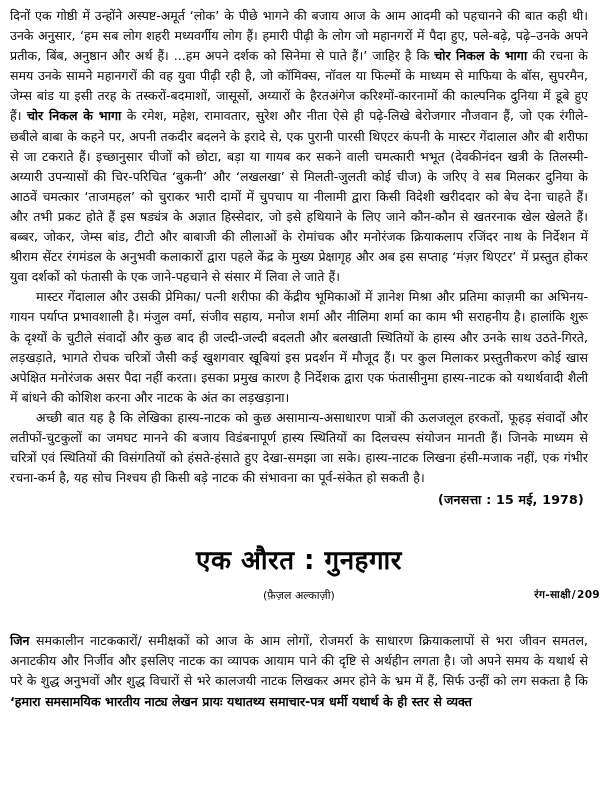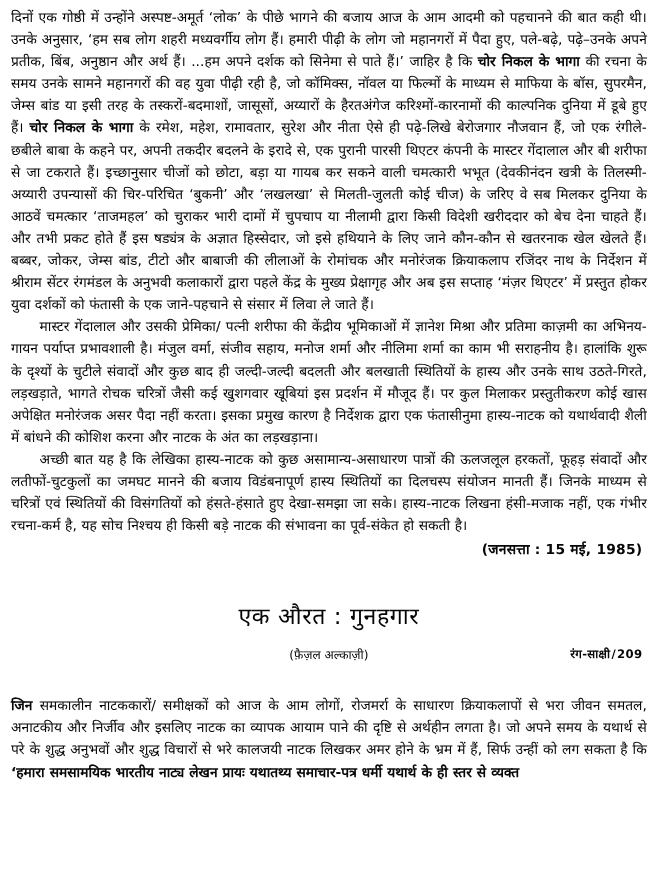--- a/index.html
+++ b/index.html
@@ -49,41 +49,41 @@
     text-align: right;
     font-weight: bold;
     font-size: 12.6px;
     line-height: 20px;
     margin: 2px 4px 0 0;
     letter-spacing: 0.2px;
   }
 
   .section-heading {
     text-align: center;
-    font-weight: normal;
-    font-size: 21px;
+    font-weight: bold;
+    font-size: 26px;
     line-height: 28px;
     margin: 36px 0 0 0;
     letter-spacing: 0.5px;
   }
 
   .section-subheading {
     text-align: center;
     font-size: 11px;
     line-height: 22px;
     margin: 11px 0 0 0;
   }
 
   .after-heading-gap {
     height: 24px;
   }
 
   .footer {
     position: absolute;
-    right: 16px;
+    right: 0;
     bottom: 8px;
     font-size: 10.6px;
     font-weight: bold;
     letter-spacing: 0.3px;
     white-space: nowrap;
   }
 
   .footer .sep {
     font-weight: bold;
     padding: 0 1px;
@@ -93,21 +93,21 @@
 <body>
 
 <div class="page">
 
   <div>
     <p class="body-text para"><span>दिनों एक गोष्ठी में उन्होंने अस्पष्ट-अमूर्त ‘लोक’ के पीछे भागने की बजाय आज के आम आदमी को पहचानने की बात कही थी। उनके अनुसार, ‘हम सब लोग शहरी मध्यवर्गीय लोग हैं। हमारी पीढ़ी के लोग जो महानगरों में पैदा हुए, पले-बढ़े, पढ़े–उनके अपने प्रतीक, बिंब, अनुष्ठान और अर्थ हैं। ...हम अपने दर्शक को सिनेमा से पाते हैं।’ जाहिर है कि </span><b>चोर निकल के भागा</b><span> की रचना के समय उनके सामने महानगरों की वह युवा पीढ़ी रही है, जो कॉमिक्स, नॉवल या फिल्मों के माध्यम से माफिया के बॉस, सुपरमैन, जेम्स बांड या इसी तरह के तस्करों-बदमाशों, जासूसों, अय्यारों के हैरतअंगेज करिश्मों-कारनामों की काल्पनिक दुनिया में डूबे हुए हैं। </span><b>चोर निकल के भागा</b><span> के रमेश, महेश, रामावतार, सुरेश और नीता ऐसे ही पढ़े-लिखे बेरोजगार नौजवान हैं, जो एक रंगीले-छबीले बाबा के कहने पर, अपनी तकदीर बदलने के इरादे से, एक पुरानी पारसी थिएटर कंपनी के मास्टर गेंदालाल और बी शरीफा से जा टकराते हैं। इच्छानुसार चीजों को छोटा, बड़ा या गायब कर सकने वाली चमत्कारी भभूत (देवकीनंदन खत्री के तिलस्मी-अय्यारी उपन्यासों की चिर-परिचित ‘बुकनी’ और ‘लखलखा’ से मिलती-जुलती कोई चीज) के जरिए वे सब मिलकर दुनिया के आठवें चमत्कार ‘ताजमहल’ को चुराकर भारी दामों में चुपचाप या नीलामी द्वारा किसी विदेशी खरीददार को बेच देना चाहते हैं। और तभी प्रकट होते हैं इस षड्यंत्र के अज्ञात हिस्सेदार, जो इसे हथियाने के लिए जाने कौन-कौन से खतरनाक खेल खेलते हैं। बब्बर, जोकर, जेम्स बांड, टीटो और बाबाजी की लीलाओं के रोमांचक और मनोरंजक क्रियाकलाप रजिंदर नाथ के निर्देशन में श्रीराम सेंटर रंगमंडल के अनुभवी कलाकारों द्वारा पहले केंद्र के मुख्य प्रेक्षागृह और अब इस सप्ताह ‘मंज़र थिएटर’ में प्रस्तुत होकर युवा दर्शकों को फंतासी के एक जाने-पहचाने से संसार में लिवा ले जाते हैं।</span></p>
     <p class="body-text para indent"><span>मास्टर गेंदालाल और उसकी प्रेमिका/ पत्नी शरीफा की केंद्रीय भूमिकाओं में ज्ञानेश मिश्रा और प्रतिमा काज़मी का अभिनय-गायन पर्याप्त प्रभावशाली है। मंजुल वर्मा, संजीव सहाय, मनोज शर्मा और नीलिमा शर्मा का काम भी सराहनीय है। हालांकि शुरू के दृश्यों के चुटीले संवादों और कुछ बाद ही जल्दी-जल्दी बदलती और बलखाती स्थितियों के हास्य और उनके साथ उठते-गिरते, लड़खड़ाते, भागते रोचक चरित्रों जैसी कई खुशगवार खूबियां इस प्रदर्शन में मौजूद हैं। पर कुल मिलाकर प्रस्तुतीकरण कोई खास अपेक्षित मनोरंजक असर पैदा नहीं करता। इसका प्रमुख कारण है निर्देशक द्वारा एक फंतासीनुमा हास्य-नाटक को यथार्थवादी शैली में बांधने की कोशिश करना और नाटक के अंत का लड़खड़ाना।</span></p>
     <p class="body-text para indent"><span>अच्छी बात यह है कि लेखिका हास्य-नाटक को कुछ असामान्य-असाधारण पात्रों की ऊलजलूल हरकतों, फूहड़ संवादों और लतीफों-चुटकुलों का जमघट मानने की बजाय विडंबनापूर्ण हास्य स्थितियों का दिलचस्प संयोजन मानती हैं। जिनके माध्यम से चरित्रों एवं स्थितियों की विसंगतियों को हंसते-हंसाते हुए देखा-समझा जा सके। हास्य-नाटक लिखना हंसी-मजाक नहीं, एक गंभीर रचना-कर्म है, यह सोच निश्चय ही किसी बड़े नाटक की संभावना का पूर्व-संकेत हो सकती है।</span></p>
   </div>
 
-  <div class="attribution">(जनसत्ता : 15 मई, 1985)</div>
+  <div class="attribution">(जनसत्ता : 15 मई, 1978)</div>
 
   <h1 class="section-heading">एक औरत : गुनहगार</h1>
   <div class="section-subheading">(फ़ैज़ल अल्काज़ी)</div>
 
   <div class="after-heading-gap"></div>
 
   <div>
     <p class="body-text para"><b>जिन</b><span> समकालीन नाटककारों/ समीक्षकों को आज के आम लोगों, रोजमर्रा के साधारण क्रियाकलापों से भरा जीवन समतल, अनाटकीय और निर्जीव और इसलिए नाटक का व्यापक आयाम पाने की दृष्टि से अर्थहीन लगता है। जो अपने समय के यथार्थ से परे के शुद्ध अनुभवों और शुद्ध विचारों से भरे कालजयी नाटक लिखकर अमर होने के भ्रम में हैं, सिर्फ उन्हीं को लग सकता है कि </span><b>‘हमारा समसामयिक भारतीय नाट्य लेखन प्रायः यथातथ्य समाचार-पत्र धर्मी यथार्थ के ही स्तर से व्यक्त</b></p>
   </div>
 

